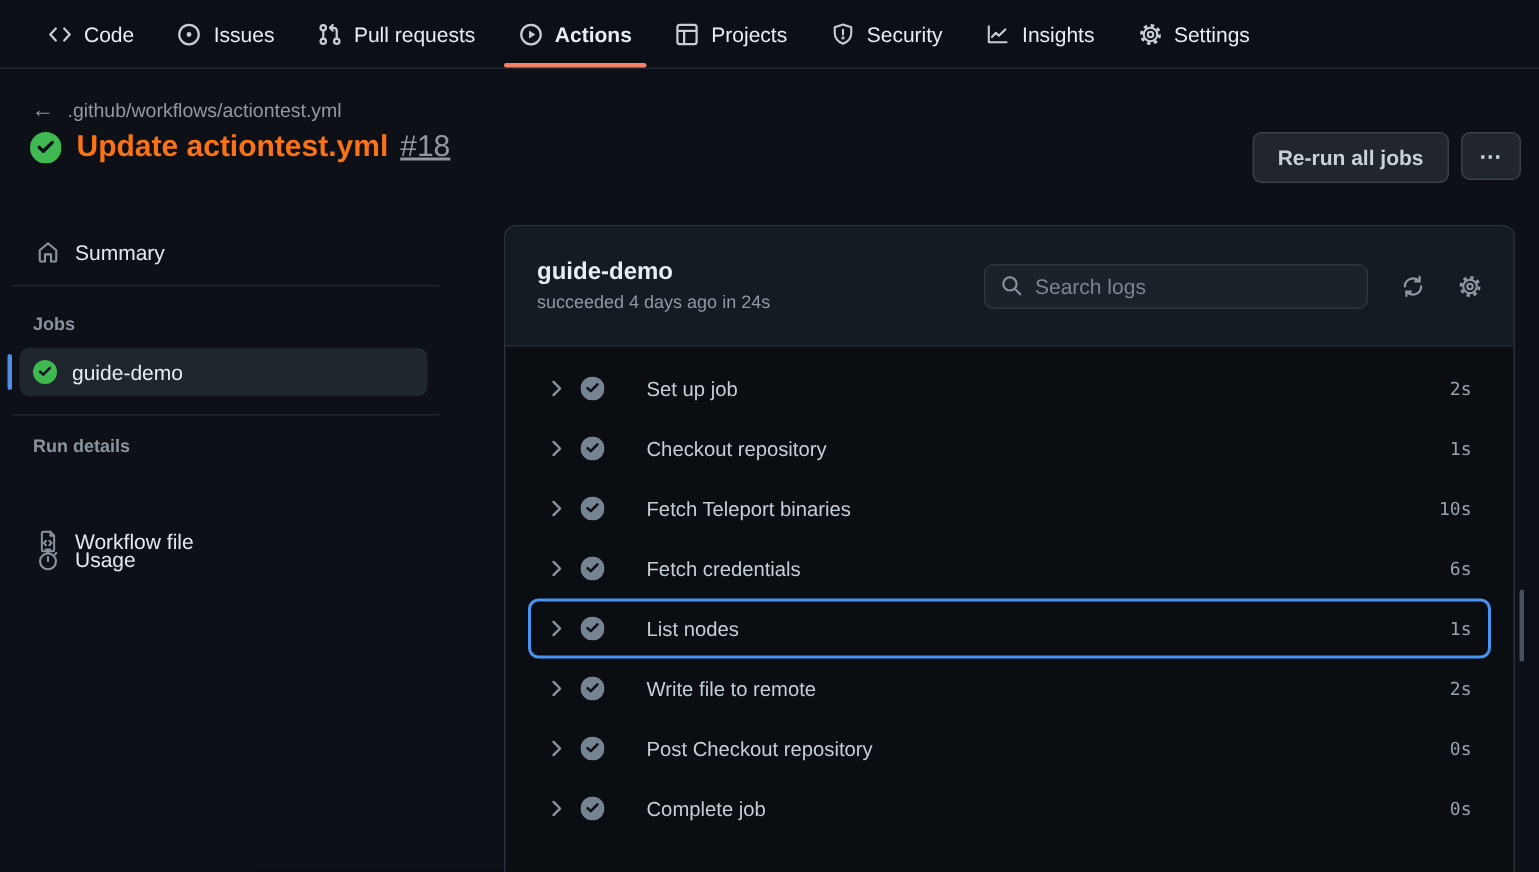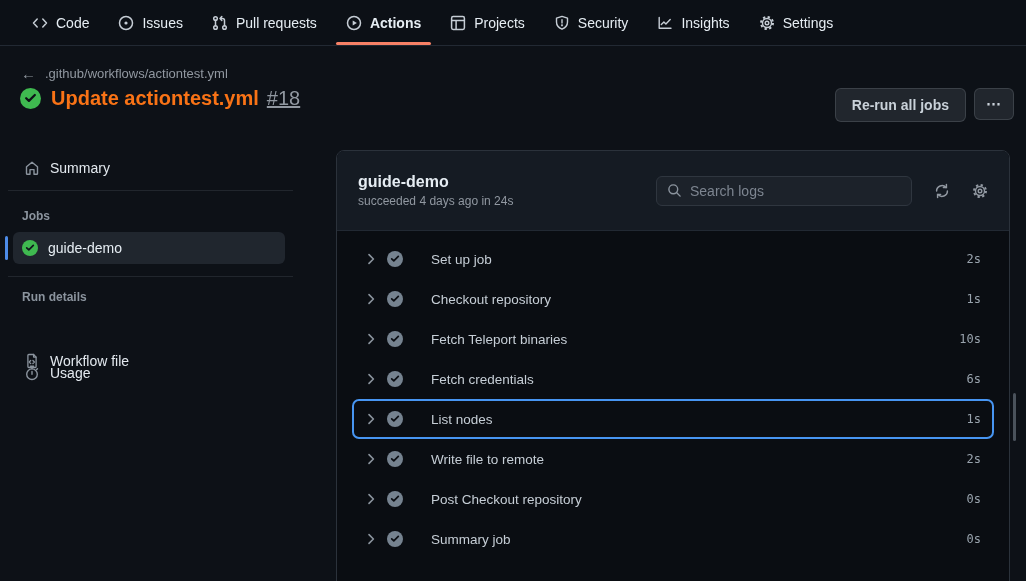--- a/index.html
+++ b/index.html
@@ -409,19 +409,19 @@
       <svg width="16" height="16" viewBox="0 0 16 16" fill="none" stroke="currentColor" stroke-width="1.6" stroke-linecap="round" stroke-linejoin="round">
             <path d="M6 3.6 10.4 8 6 12.4"></path>
           </svg>
     </span>
     <span>
       <svg width="16" height="16" viewBox="0 0 16 16">
             <circle cx="8" cy="8" r="8" fill="#768390"></circle>
             <path d="M11.3 5.3 6.8 9.8 4.7 7.8" fill="none" stroke="#0b0e13" stroke-width="1.7" stroke-linecap="round" stroke-linejoin="round"></path>
           </svg>
     </span>
-    <span class="step-name">Summary job</span>
+    <span class="step-name">Complete job</span>
     <span class="step-duration">0s</span>
   </div>
     </div>
 </section>
 
 <div class="scroll-thumb"></div>
 
 </body></html>

